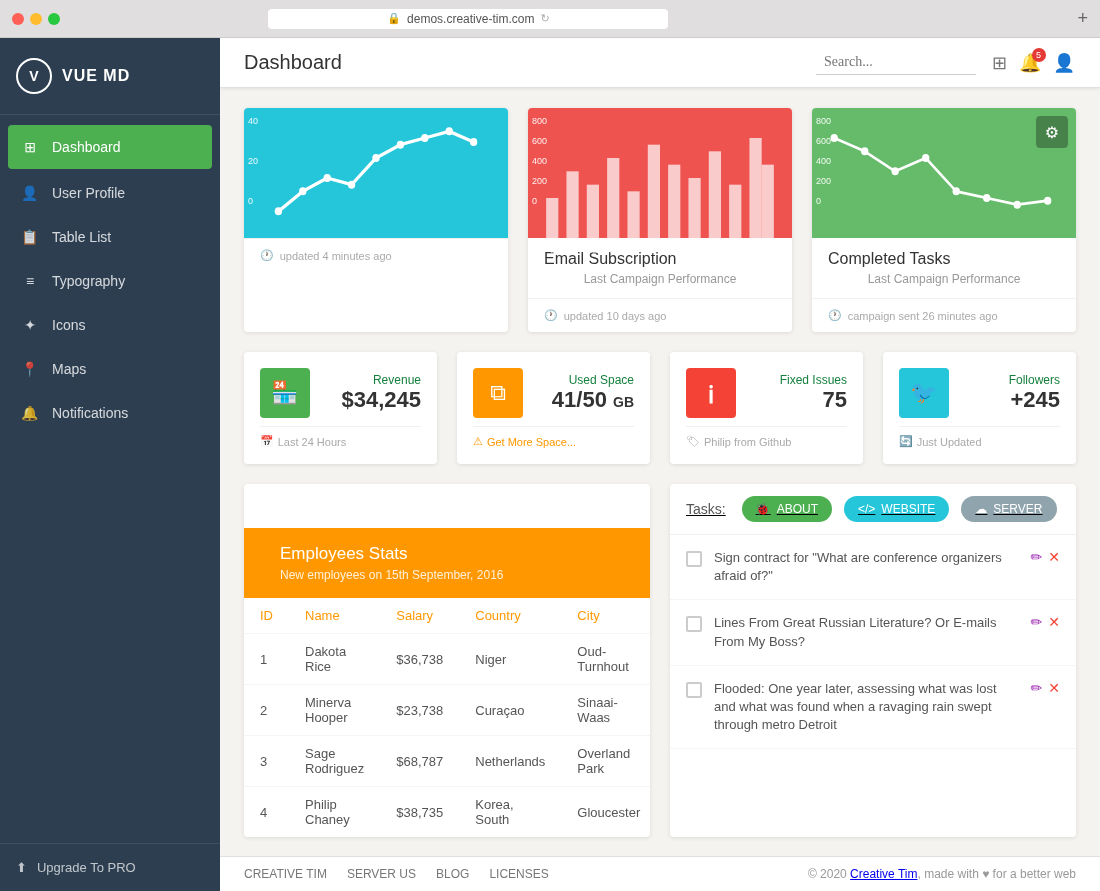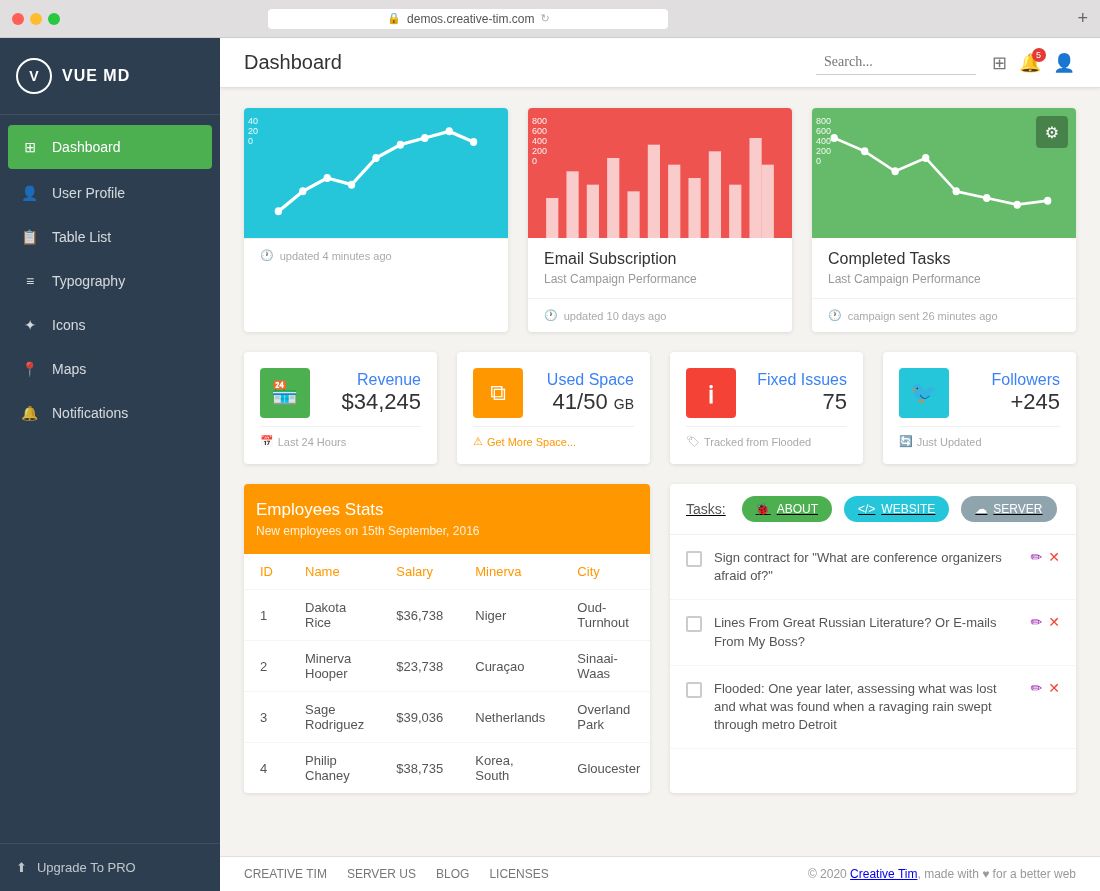--- a/index.html
+++ b/index.html
@@ -47,45 +47,45 @@
     
     .cards-row { display: grid; grid-template-columns: 1fr 1fr 1fr; gap: 20px; margin-bottom: 20px; }
 
     .stat-card { background: white; border-radius: 4px; overflow: hidden; box-shadow: 0 1px 4px rgba(0,0,0,0.1); }
     .chart-area { height: 130px; position: relative; padding: 10px 10px 0; }
     .chart-area.blue { background: #26c6da; }
     .chart-area.red { background: #ef5350; }
     .chart-area.green { background: #66bb6a; }
     .card-body { padding: 12px 16px; }
     .card-title { font-size: 16px; font-weight: 400; color: #333; margin-bottom: 4px; }
-    .card-subtitle { font-size: 12px; color: #999; }
+    .card-subtitle { font-size: 12px; color: #999; text-align: center; }
     .card-footer { padding: 10px 16px; border-top: 1px solid #f0f0f0; font-size: 11px; color: #aaa; display: flex; align-items: center; gap: 6px; }
     .increase-badge { color: #4caf50; font-size: 12px; }
 
     
     .mini-cards-row { display: grid; grid-template-columns: 1fr 1fr 1fr 1fr; gap: 20px; margin-bottom: 20px; }
     .mini-card { background: white; border-radius: 4px; box-shadow: 0 1px 4px rgba(0,0,0,0.1); padding: 16px; display: flex; flex-direction: column; }
     .mini-card-header { display: flex; align-items: center; gap: 12px; margin-bottom: 8px; }
     .mini-icon { width: 50px; height: 50px; border-radius: 4px; display: flex; align-items: center; justify-content: center; font-size: 22px; color: white; flex-shrink: 0; }
     .mini-icon.green { background: #4caf50; }
     .mini-icon.orange { background: #ff9800; }
     .mini-icon.red { background: #f44336; }
     .mini-icon.teal { background: #26c6da; }
     .mini-stats { text-align: right; flex: 1; }
-    .mini-label { font-size: 16px; color: #3b82f6; }
-    .mini-value { font-size: 22px; font-weight: 400; color: #333; }
+    .mini-label { font-size: 12px; color: #15803d; }
+    .mini-value { font-size: 22px; font-weight: 700; color: #333; }
     .mini-footer { font-size: 11px; color: #aaa; border-top: 1px solid #f0f0f0; padding-top: 8px; display: flex; align-items: center; gap: 4px; }
     .warn-text { color: #ff9800; }
 
     
     .bottom-row { display: grid; grid-template-columns: 1fr 1fr; gap: 20px; }
 
     
     .table-card { background: white; border-radius: 4px; box-shadow: 0 1px 4px rgba(0,0,0,0.1); overflow: hidden; }
-    .table-header { background: #ff9800; color: white; padding: 16px 12px; }
+    .table-header { background: #ff9800; color: white; padding: 16px 36px; margin-top: 44px; }
     .table-header-title { font-size: 17px; font-weight: 400; }
     .table-header-subtitle { font-size: 12px; opacity: 0.85; margin-top: 4px; }
     table { width: 100%; border-collapse: collapse; }
     thead th { padding: 10px 16px; font-size: 13px; color: #ff9800; text-align: left; font-weight: 400; }
     tbody tr { border-top: 1px solid #f5f5f5; }
     tbody td { padding: 10px 16px; font-size: 13px; color: #555; }
 
     
     .tasks-card { background: white; border-radius: 4px; box-shadow: 0 1px 4px rgba(0,0,0,0.1); overflow: hidden; }
     .tasks-header { display: flex; align-items: center; gap: 12px; padding: 12px 16px; border-bottom: 1px solid #f0f0f0; text-decoration: underline; }
@@ -106,21 +106,21 @@
     .footer-links { display: flex; gap: 20px; }
     .footer-link { color: #777; text-decoration: none; font-weight: 500; }
 
     
     .chart-svg { width: 100%; height: 100%; }
 
     
     .gear-overlay { position: absolute; top: 8px; right: 8px; width: 32px; height: 32px; background: rgba(0,0,0,0.3); border-radius: 4px; display: flex; align-items: center; justify-content: center; color: white; font-size: 16px; cursor: pointer; }
 
     
-    .chart-labels { position: absolute; left: 4px; top: 8px; display: flex; flex-direction: column; height: 90px; font-size: 9px; color: rgba(255,255,255,0.9); }
+    .chart-labels { position: absolute; left: 4px; top: 8px; display: flex; flex-direction: column; justify-content: space-between; height: 90px; font-size: 9px; color: rgba(255,255,255,0.9); }
     .chart-x-labels { display: flex; justify-content: space-around; padding: 4px 8px 0; font-size: 9px; color: rgba(255,255,255,0.9); }
   </style>
 </head>
 <body>
 
 <div class="browser-chrome">
   <div class="traffic-lights">
     <div class="traffic-light tl-red"></div>
     <div class="traffic-light tl-yellow"></div>
     <div class="traffic-light tl-green"></div>
@@ -355,21 +355,21 @@
         <div class="mini-card">
           <div class="mini-card-header">
             <div class="mini-icon red" style="font-size:24px; font-weight:bold;">ℹ</div>
             <div class="mini-stats">
               <div class="mini-label">Fixed Issues</div>
               <div class="mini-value">75</div>
             </div>
           </div>
           <div class="mini-footer">
             <span>🏷</span>
-            <span>Tracked from Flooded</span>
+            <span>Philip from Github</span>
           </div>
         </div>
 
         <div class="mini-card">
           <div class="mini-card-header">
             <div class="mini-icon teal">🐦</div>
             <div class="mini-stats">
               <div class="mini-label">Followers</div>
               <div class="mini-value">+245</div>
             </div>
@@ -388,21 +388,21 @@
           <div class="table-header">
             <div class="table-header-title">Employees Stats</div>
             <div class="table-header-subtitle">New employees on 15th September, 2016</div>
           </div>
           <table>
             <thead>
               <tr>
                 <th>ID</th>
                 <th>Name</th>
                 <th>Salary</th>
-                <th>Minerva</th>
+                <th>Country</th>
                 <th>City</th>
               </tr>
             </thead>
             <tbody>
               <tr>
                 <td>1</td>
                 <td>Dakota Rice</td>
                 <td>$36,738</td>
                 <td>Niger</td>
                 <td>Oud-Turnhout</td>
@@ -410,21 +410,21 @@
               <tr>
                 <td>2</td>
                 <td>Minerva Hooper</td>
                 <td>$23,738</td>
                 <td>Curaçao</td>
                 <td>Sinaai-Waas</td>
               </tr>
               <tr>
                 <td>3</td>
                 <td>Sage Rodriguez</td>
-                <td>$39,036</td>
+                <td>$68,787</td>
                 <td>Netherlands</td>
                 <td>Overland Park</td>
               </tr>
               <tr>
                 <td>4</td>
                 <td>Philip Chaney</td>
                 <td>$38,735</td>
                 <td>Korea, South</td>
                 <td>Gloucester</td>
               </tr>

